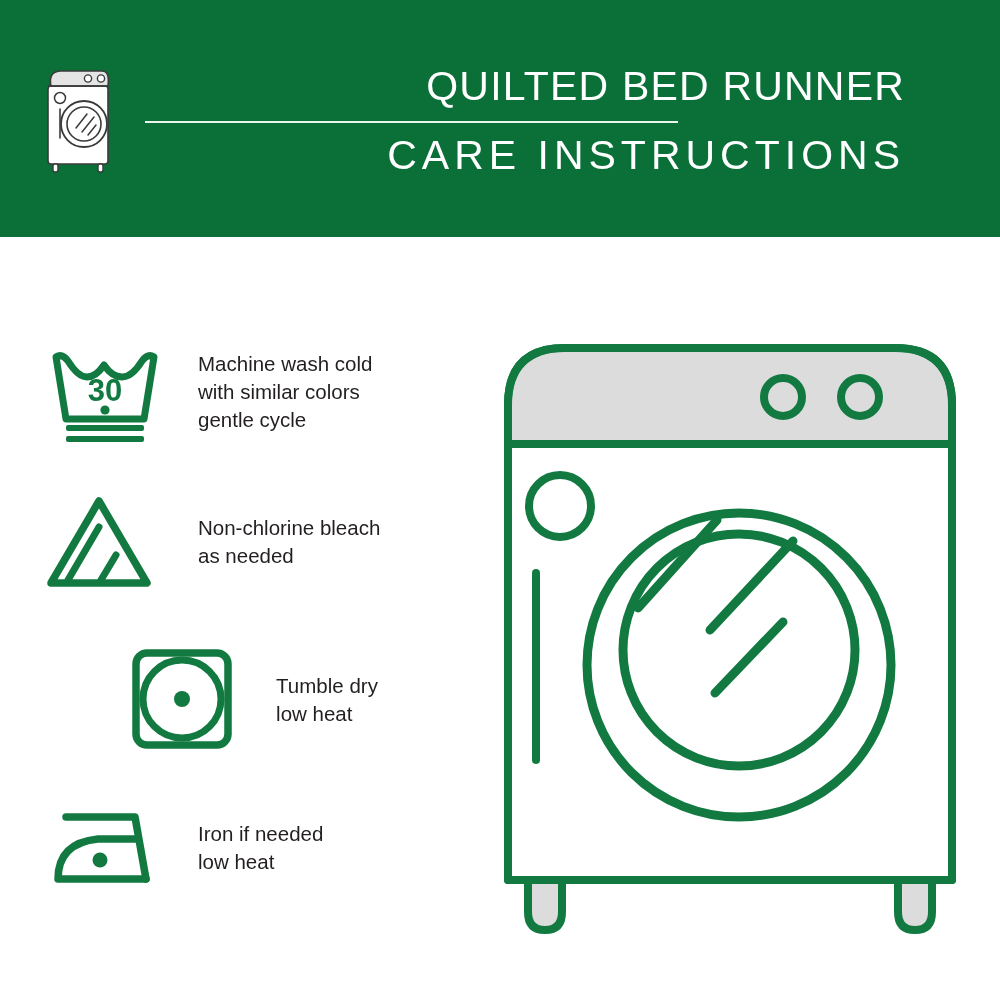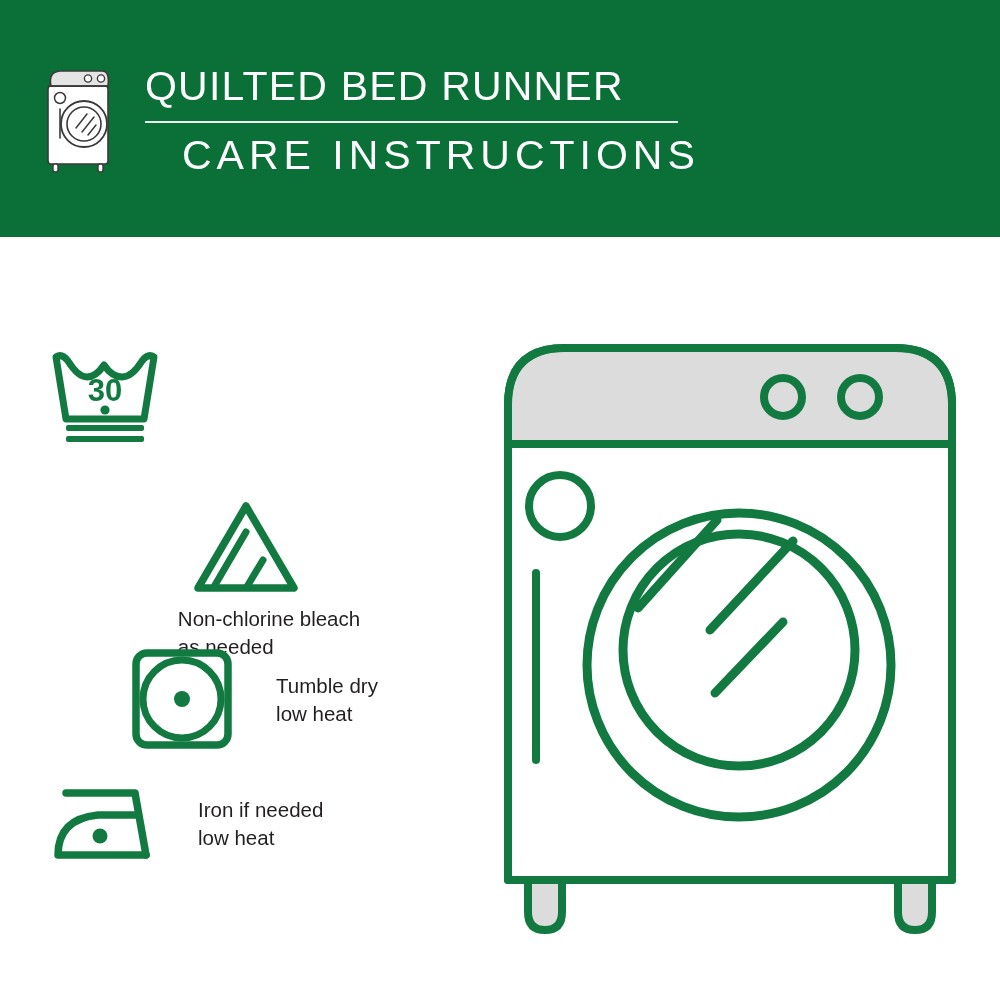--- a/index.html
+++ b/index.html
@@ -21,20 +21,21 @@
   }
 
   
   #header-band {
     position: absolute;
     left: 0;
     top: 0;
     width: 1000px;
     height: 237px;
     background: #0a7038;
+    text-align: right;
   }
   #header-logo {
     position: absolute;
     left: 44px;
     top: 66px;
     width: 74px;
     height: 108px;
   }
   #header-text-block {
     position: absolute;
@@ -95,23 +96,23 @@
   .care-label {
     margin-left: 36px;
     font-size: 20.5px;
     line-height: 28px;
     color: #231f20;
     font-family: "Liberation Sans", sans-serif;
     white-space: pre-line;
     font-weight: 400;
   }
   #care-row-0 { top: 102px; }
-  #care-row-1 { top: 252px; flex-direction: column; }
+  #care-row-1 { top: 252px; }
   #care-row-2 { top: 410px; justify-content: center; }
-  #care-row-3 { top: 534px; }
+  #care-row-3 { top: 558px; }
 
   
   #machine-illustration {
     position: absolute;
     left: 485px;
     top: 330px;
     width: 490px;
     height: 615px;
   }
 </style>
@@ -163,20 +164,23 @@
         <path d="M10 18 Q16 14 22 22 Q32 38 41 38 Q50 38 58 26 Q66 38 76 38 Q86 38 96 22 Q102 14 108 18
                  L98 80 L20 80 Z" fill="none" stroke="#127a41" stroke-width="7" stroke-linejoin="round" stroke-linecap="round"></path>
 
         <rect x="20" y="86" width="78" height="6" rx="2" fill="#127a41"></rect>
         <rect x="20" y="97" width="78" height="6" rx="2" fill="#127a41"></rect>
 
         <text x="59" y="62" text-anchor="middle" font-family="Liberation Sans, sans-serif" font-size="31" font-weight="bold" fill="#127a41">30</text>
 
         <circle cx="59" cy="71" r="4.6" fill="#127a41"></circle>
       </svg>
+      <div class="care-label">Machine wash cold
+with similar colors
+gentle cycle</div>
     </div>
 
     <div class="care-row" id="care-row-1">
       <svg class="care-symbol" viewBox="0 0 116 106">
         <path d="M53 12 L101 94 L5 94 Z" fill="none" stroke="#127a41" stroke-width="7.5" stroke-linejoin="round"></path>
         <line x1="53" y1="38" x2="22" y2="91" stroke="#127a41" stroke-width="7" stroke-linecap="round"></line>
         <line x1="70" y1="66" x2="55" y2="91" stroke="#127a41" stroke-width="7" stroke-linecap="round"></line>
       </svg>
       <div class="care-label">Non-chlorine bleach
 as needed</div>

